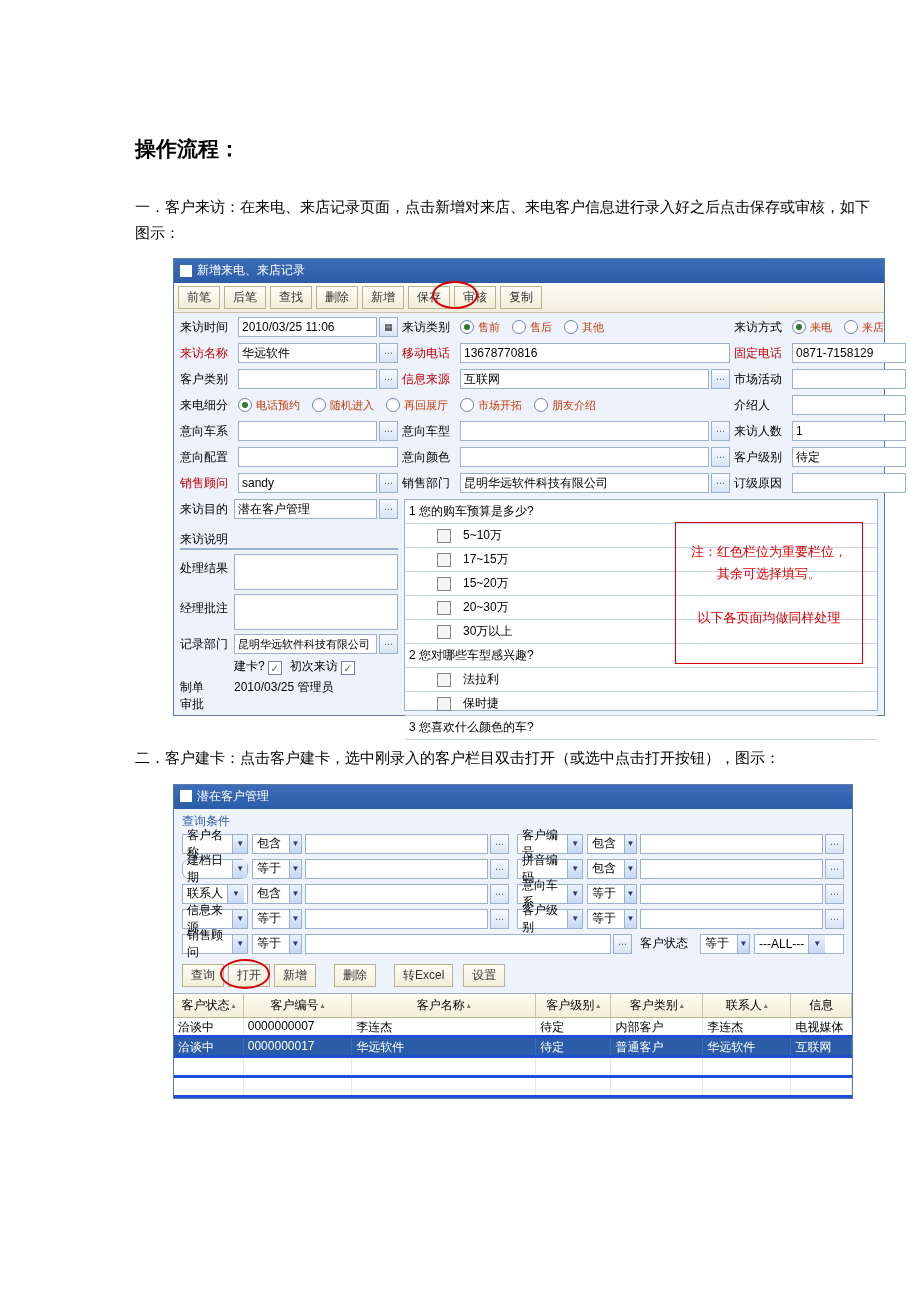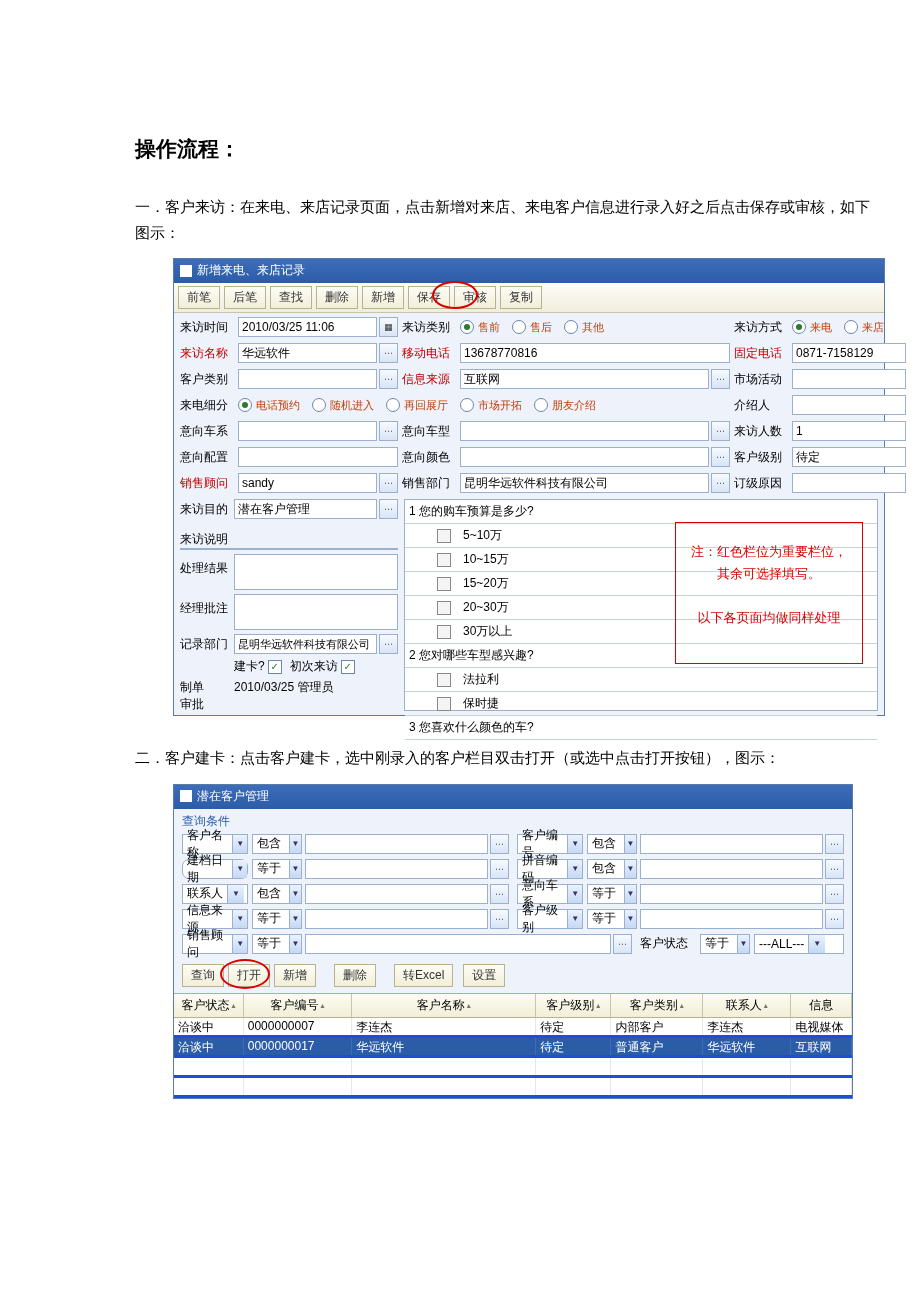--- a/index.html
+++ b/index.html
@@ -440,21 +440,21 @@
             <div class="lbl" style="width:54px; padding-top:6px;">经理批注</div>
             <div class="textarea-box" style="flex:1;"></div>
           </div>
           <div style="display:flex; align-items:center; margin-bottom:4px;">
             <div class="lbl" style="width:54px;">记录部门</div>
             <div class="fld" style="flex:1;">
                 <div class="input-box" style="font-size:11px;">昆明华远软件科技有限公司</div>
                 <div class="dd-btn">⋯</div>
               </div>
           </div>
-          <div style="display:flex; align-items:center; margin-bottom:4px; padding-left:54px;">
+          <div style="display:flex; align-items:flex-end; margin-bottom:4px; padding-left:54px;">
             <span class="lbl">建卡?</span>
             <span class="chk on" style="margin:0 8px 0 3px;"></span>
             <span class="lbl">初次来访</span>
             <span class="chk on" style="margin-left:3px;"></span>
           </div>
           <div style="display:flex; align-items:center;">
             <div class="lbl" style="width:54px;">制单</div>
             <div class="lbl">2010/03/25 管理员</div>
           </div>
           <div style="display:flex; align-items:center;">
@@ -463,21 +463,21 @@
         </div>
 
         <div class="questionnaire" style="flex:1; margin-left:6px;">
           <div class="q-row header">1 您的购车预算是多少?</div>
           <div class="q-row">
               <span class="q-chk"></span>
               <span>5~10万</span>
             </div>
           <div class="q-row">
               <span class="q-chk"></span>
-              <span>10~15万</span>
+              <span>17~15万</span>
             </div>
           <div class="q-row">
               <span class="q-chk"></span>
               <span>15~20万</span>
             </div>
           <div class="q-row">
               <span class="q-chk"></span>
               <span>20~30万</span>
             </div>
           <div class="q-row">

